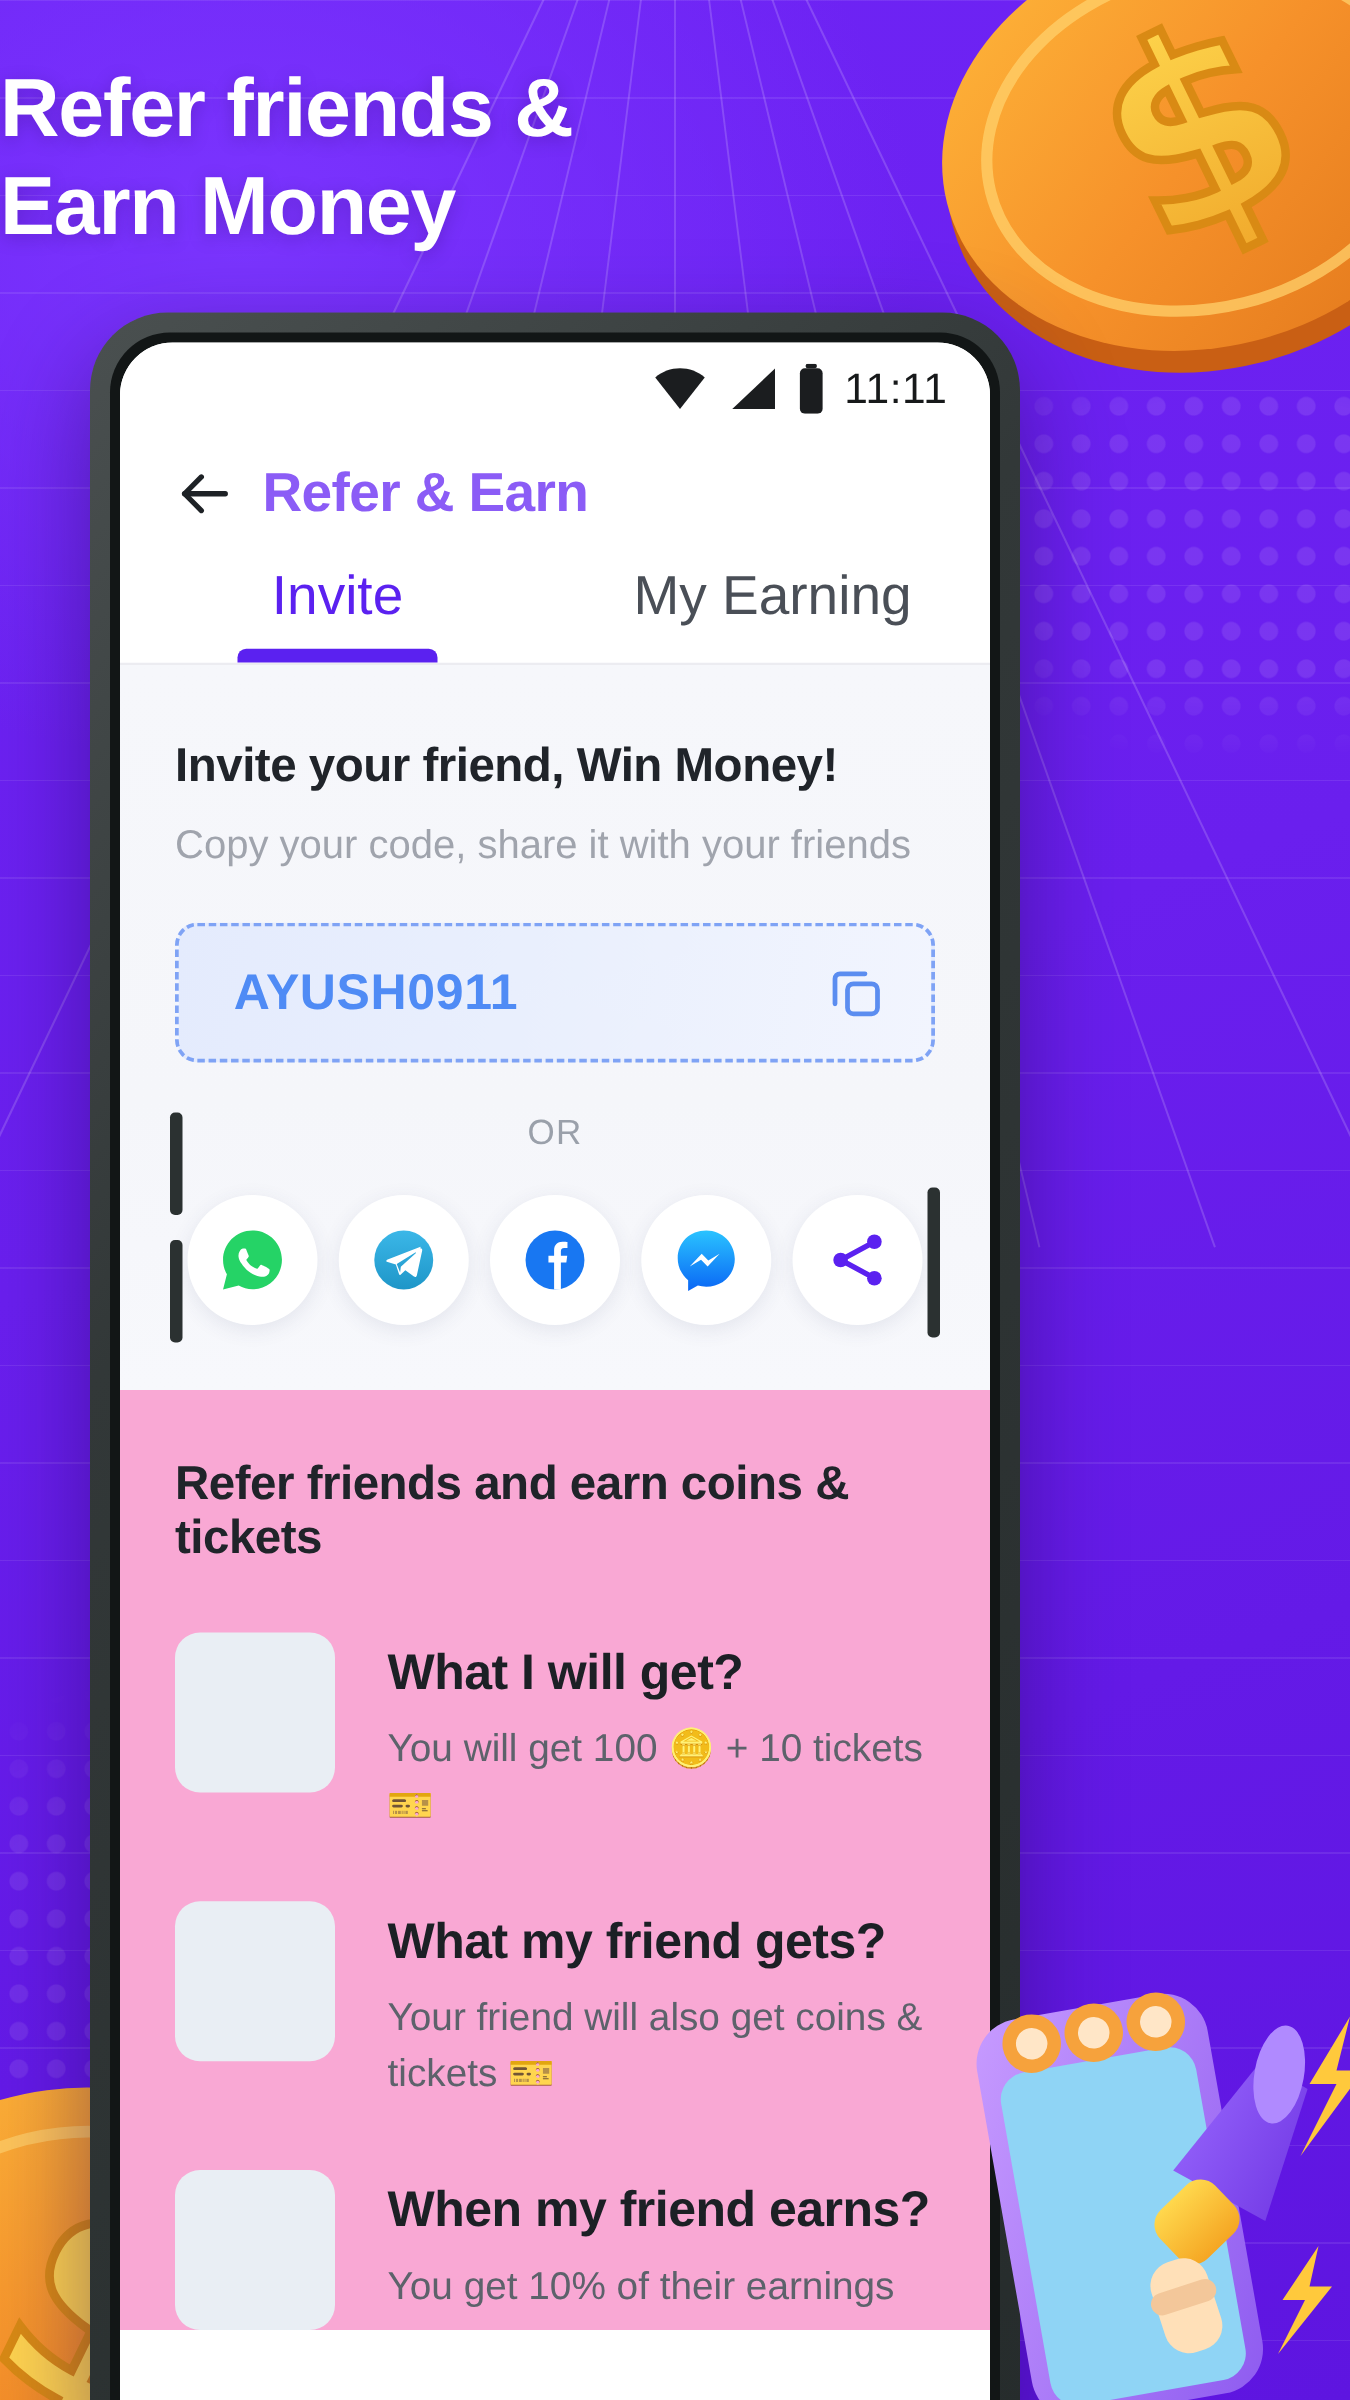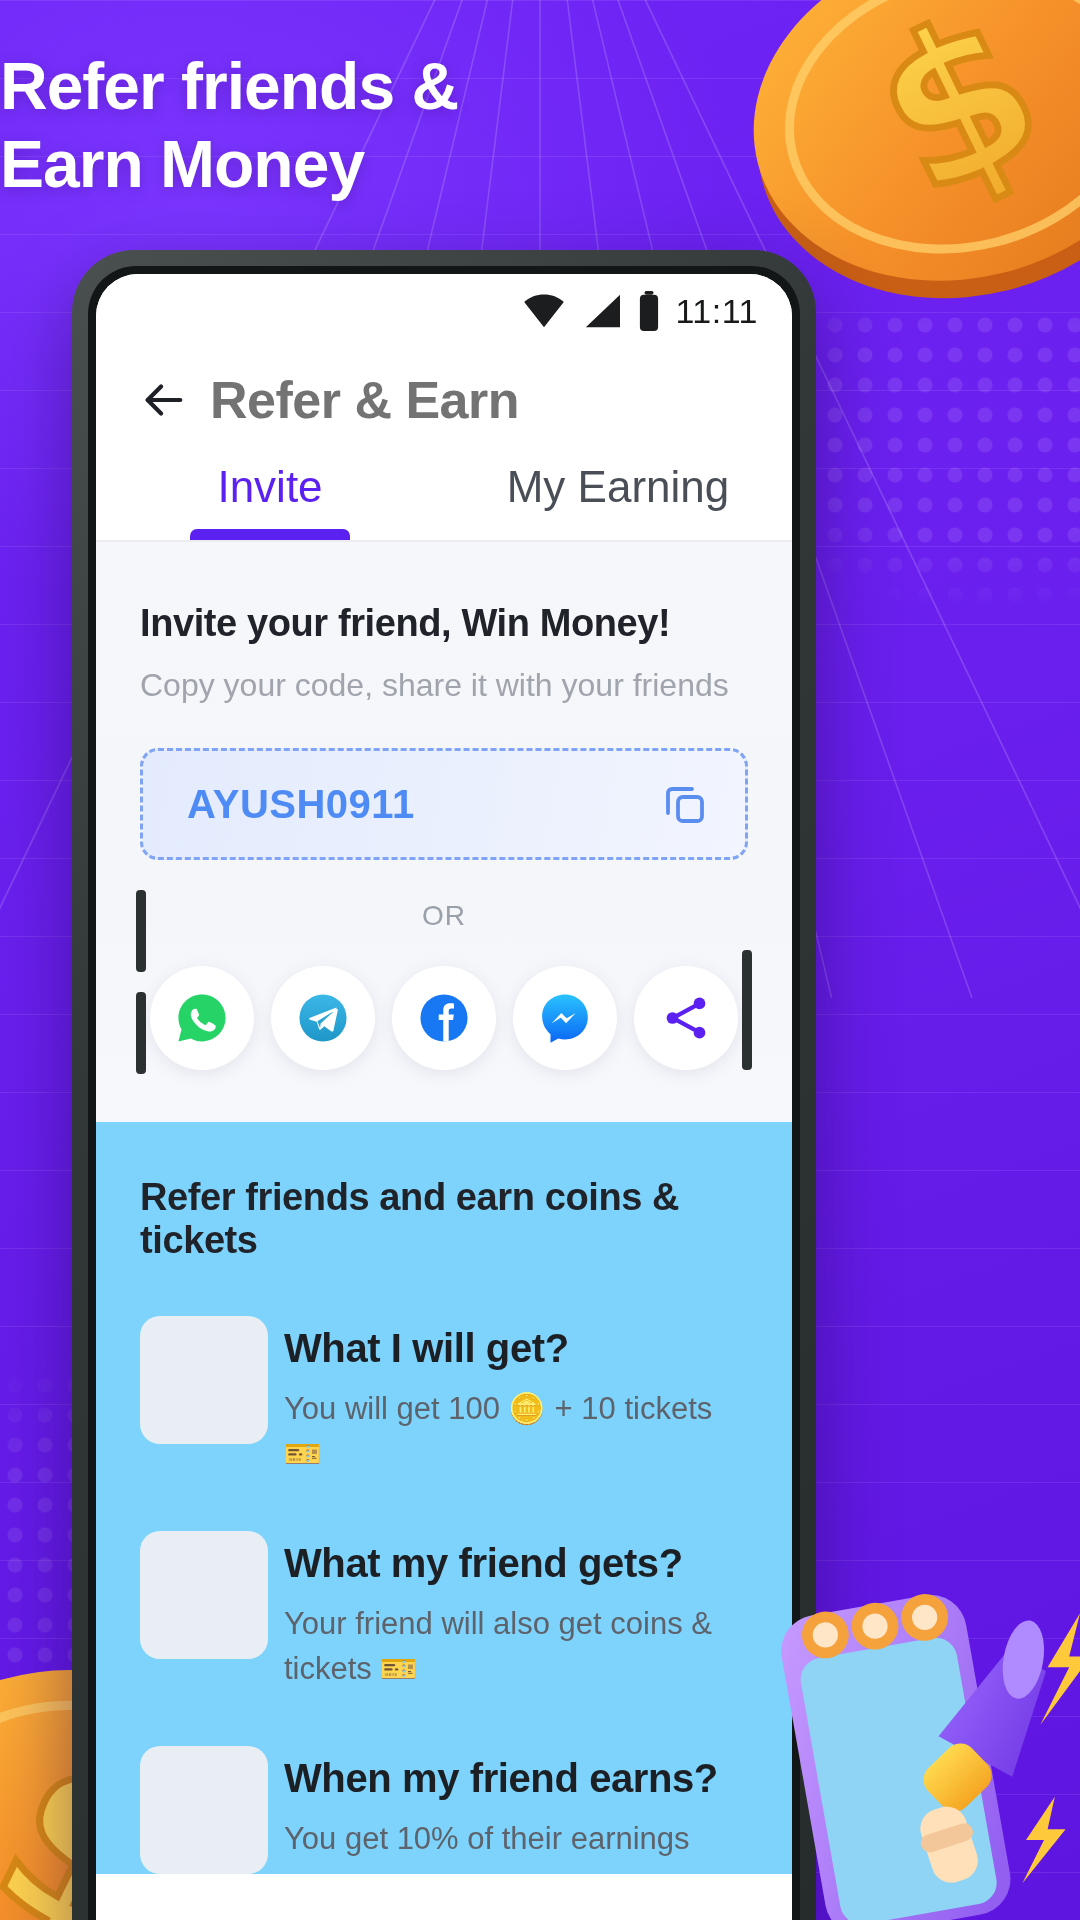--- a/index.html
+++ b/index.html
@@ -91,21 +91,21 @@
   #statusbar {
     height:74px; display:flex; align-items:center; justify-content:flex-end;
     padding:0 34px 0 0; gap:14px; background:#fff;
   }
   #statusbar .sicon { display:block; }
   #status-time { font-size:34px; font-weight:500; color:#17191a; letter-spacing:.5px; }
 
   
   #appbar { display:flex; align-items:center; gap:24px; padding:22px 44px 10px 44px; background:#fff; }
   #back-arrow { width:46px; height:46px; flex:none; }
-  #appbar-title { font-size:52px; font-weight:bold; color:#737373; letter-spacing:-.5px; }
+  #appbar-title { font-size:44px; font-weight:bold; color:#8b5cf6; letter-spacing:-.5px; }
 
   
   #tabs { display:flex; background:#fff; padding-top:22px; position:relative; }
   .tab { flex:1; text-align:center; font-size:44px; padding-bottom:28px; position:relative; }
   .tab.active { color:#5B21F0; font-weight:500; }
   .tab.inactive { color:#4a4f57; }
   .tab-underline {
     position:absolute; bottom:0; left:50%; transform:translateX(-50%);
     width:160px; height:11px; border-radius:7px 7px 0 0; background:#5B21F0;
   }
@@ -133,23 +133,23 @@
 
   #social-row { margin-top:34px; display:flex; justify-content:space-between; padding:0 10px; }
   .social-btn {
     width:104px; height:104px; border-radius:50%;
     background:#fff; box-shadow:0 4px 16px rgba(60,70,110,.10);
     display:flex; align-items:center; justify-content:center;
   }
   .social-btn svg { display:block; }
 
   
-  #benefits { background:#7dd3fc; padding:54px 44px 0 44px; }
+  #benefits { background:#f9a8d4; padding:54px 44px 0 44px; }
   #benefits-title { font-size:38px; font-weight:bold; color:#20242a; letter-spacing:-.4px; }
-  .benefit-row { display:flex; gap:16px; align-items:flex-start; margin-top:54px; }
+  .benefit-row { display:flex; gap:42px; align-items:flex-start; margin-top:54px; }
   .benefit-thumb { width:128px; height:128px; border-radius:20px; background:#E9EEF4; flex:none; }
   .benefit-body { padding-top:10px; }
   .benefit-title { font-size:40px; font-weight:bold; color:#1c2025; letter-spacing:-.4px; }
   .benefit-desc { margin-top:16px; font-size:31px; color:#5d626b; line-height:1.45; }
   .emoji { font-size:30px; }
 
   
   #illustration { position:absolute; right:-18px; bottom:-10px; width:360px; height:360px; z-index:9; }
   #illustration svg { width:100%; height:100%; display:block; }
 </style>

